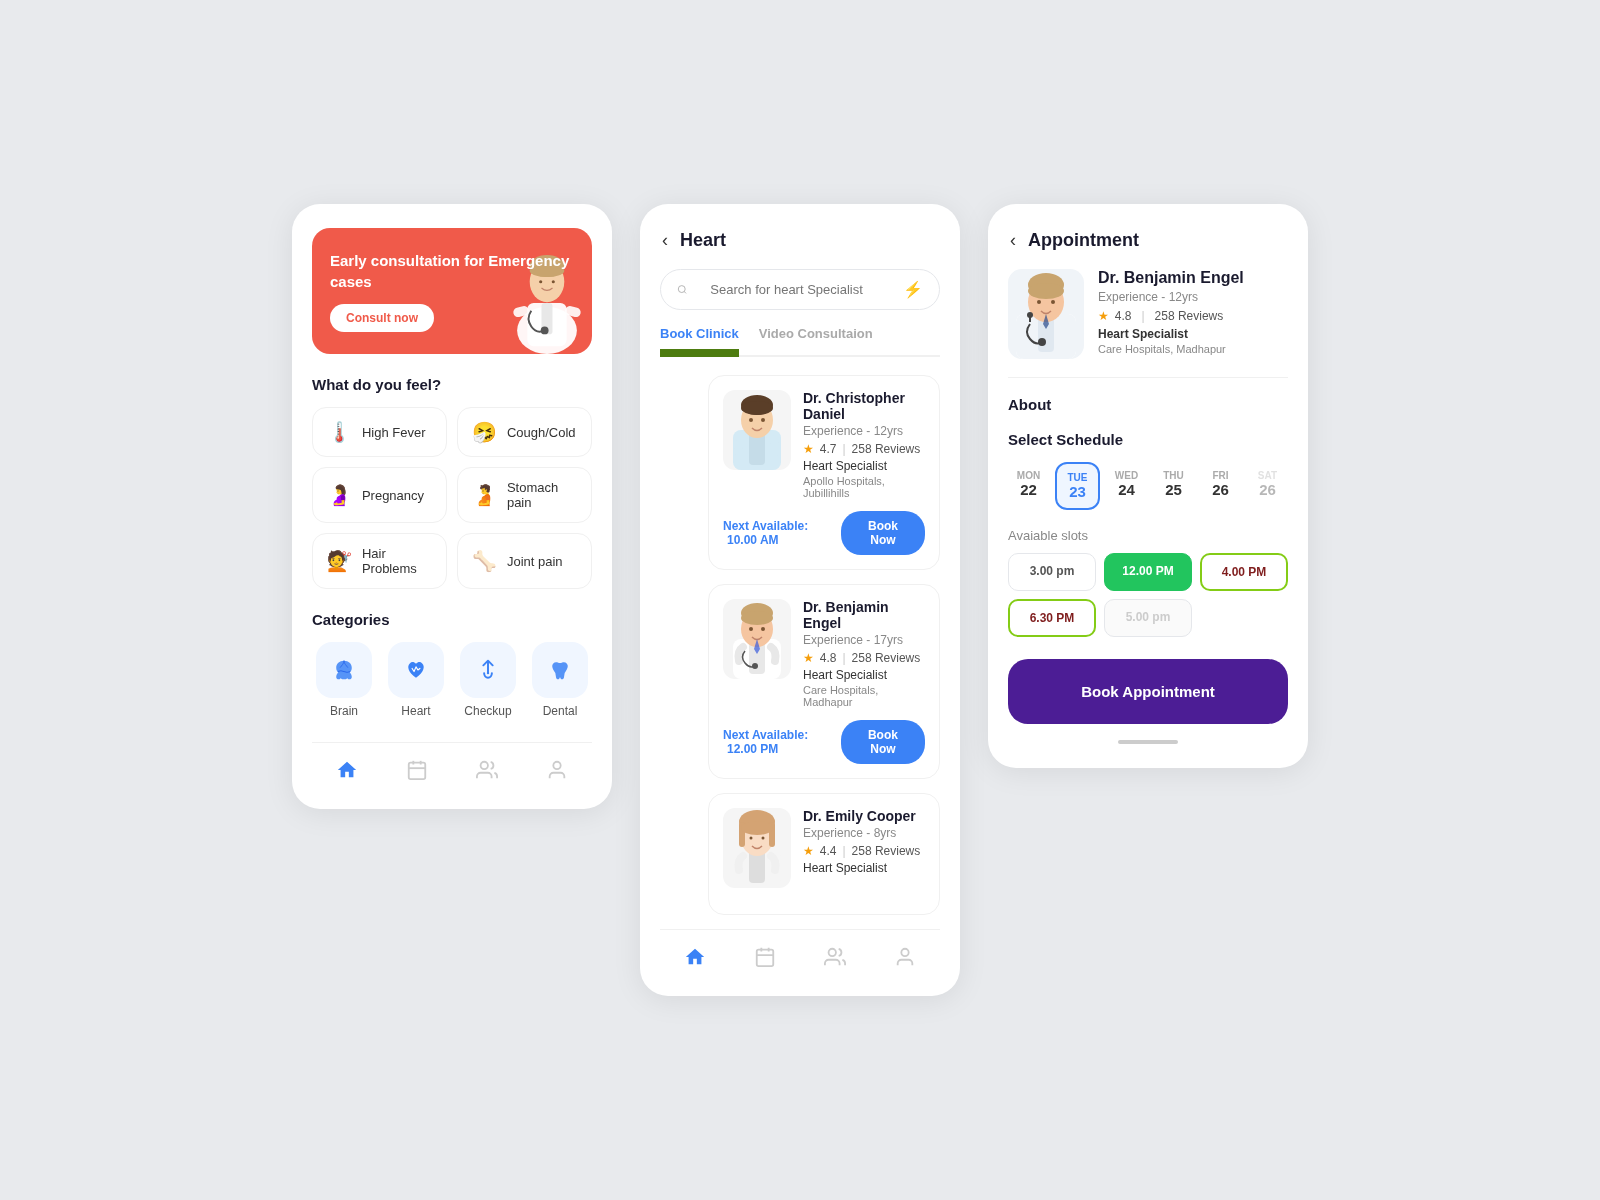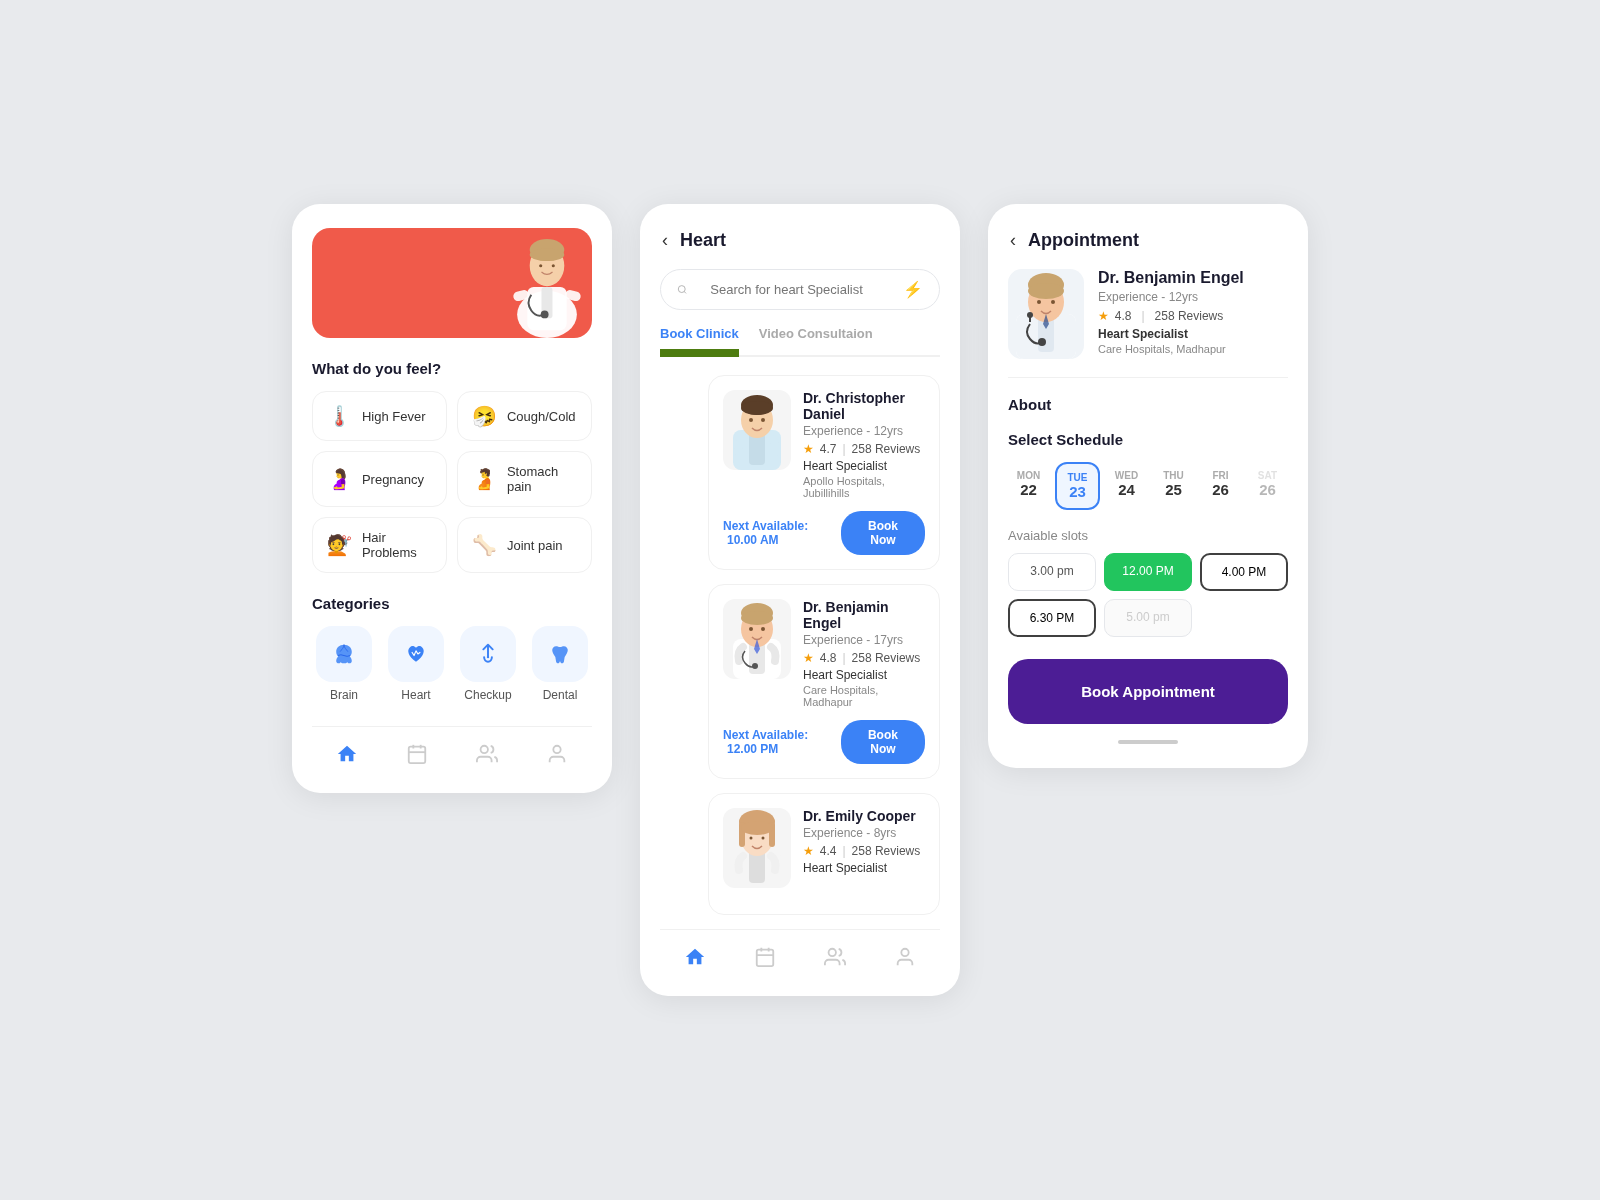--- a/index.html
+++ b/index.html
@@ -318,32 +318,32 @@
       grid-template-columns: repeat(3, 1fr);
       gap: 8px;
       margin-bottom: 22px;
     }
     .slot-item {
       border: 1px solid #e5e7eb;
       border-radius: 10px;
       padding: 10px 6px;
       text-align: center;
       font-size: 12px;
-      font-weight: 400;
+      font-weight: 700;
       cursor: pointer;
       color: #555;
     }
     .slot-item.selected {
       background: #22c55e;
       color: #fff;
       border-color: #22c55e;
     }
     .slot-item.highlighted {
-      border: 2px solid #404040;
-      color: #000000;
+      border: 2px solid #84cc16;
+      color: #7f1d1d;
     }
     .slot-item.disabled { color: #ccc; background: #fafafa; }
 
     .book-appointment-btn {
       width: 100%;
       background: #4c1d95;
       color: #fff;
       border: none;
       border-radius: 20px;
       padding: 24px;
@@ -369,20 +369,24 @@
   </style>
 </head>
 <body>
 
 <div class="screens-container">
 
   <div class="screen">
 
 
     <div class="banner">
+      <div class="banner-text">
+        <div class="banner-title">Early consultation for Emergency cases</div>
+        <button class="banner-btn">Consult now</button>
+      </div>
       <div class="banner-img">
         
         <svg viewBox="0 0 110 140" class="person-svg">
 
           <ellipse cx="55" cy="110" rx="38" ry="30" fill="#fff" opacity="0.95"></ellipse>
           <rect x="30" y="75" width="50" height="55" rx="8" fill="#fff" opacity="0.95"></rect>
 
           <rect x="48" y="75" width="14" height="40" rx="4" fill="#e8e8e8"></rect>
 
           <path d="M35 85 Q28 95 35 105 Q42 115 52 110" stroke="#555" stroke-width="2.5" fill="none"></path>

